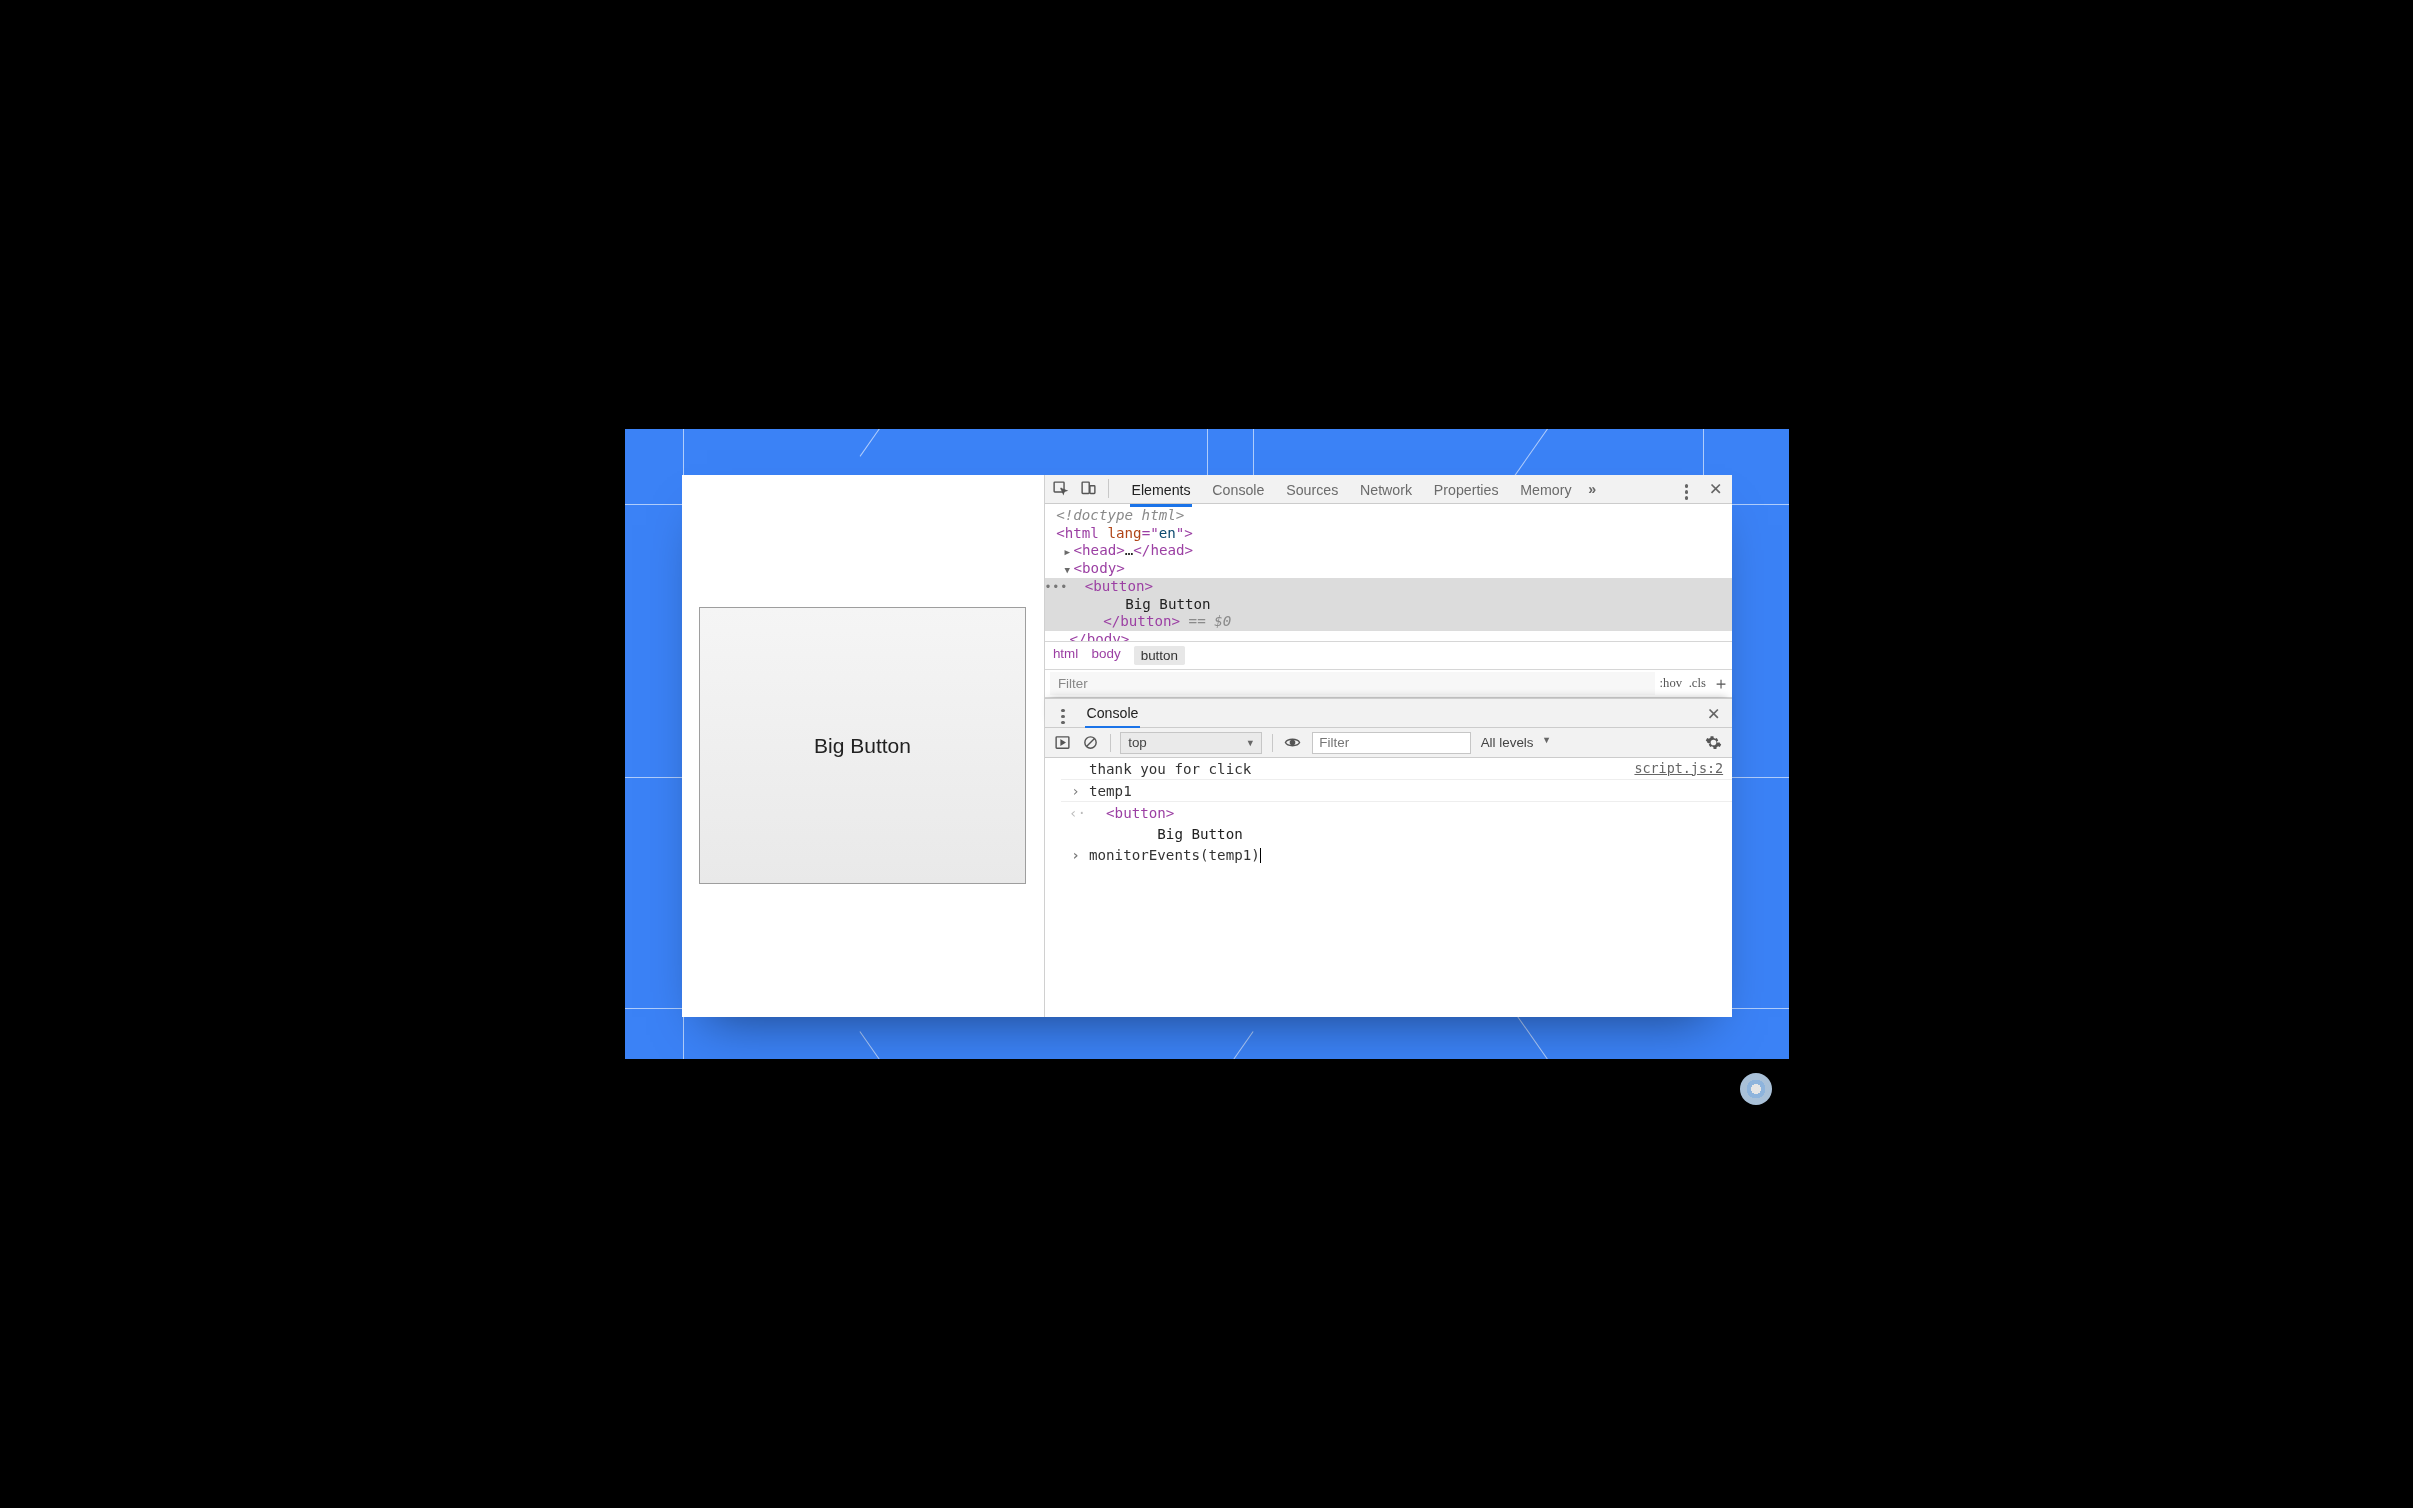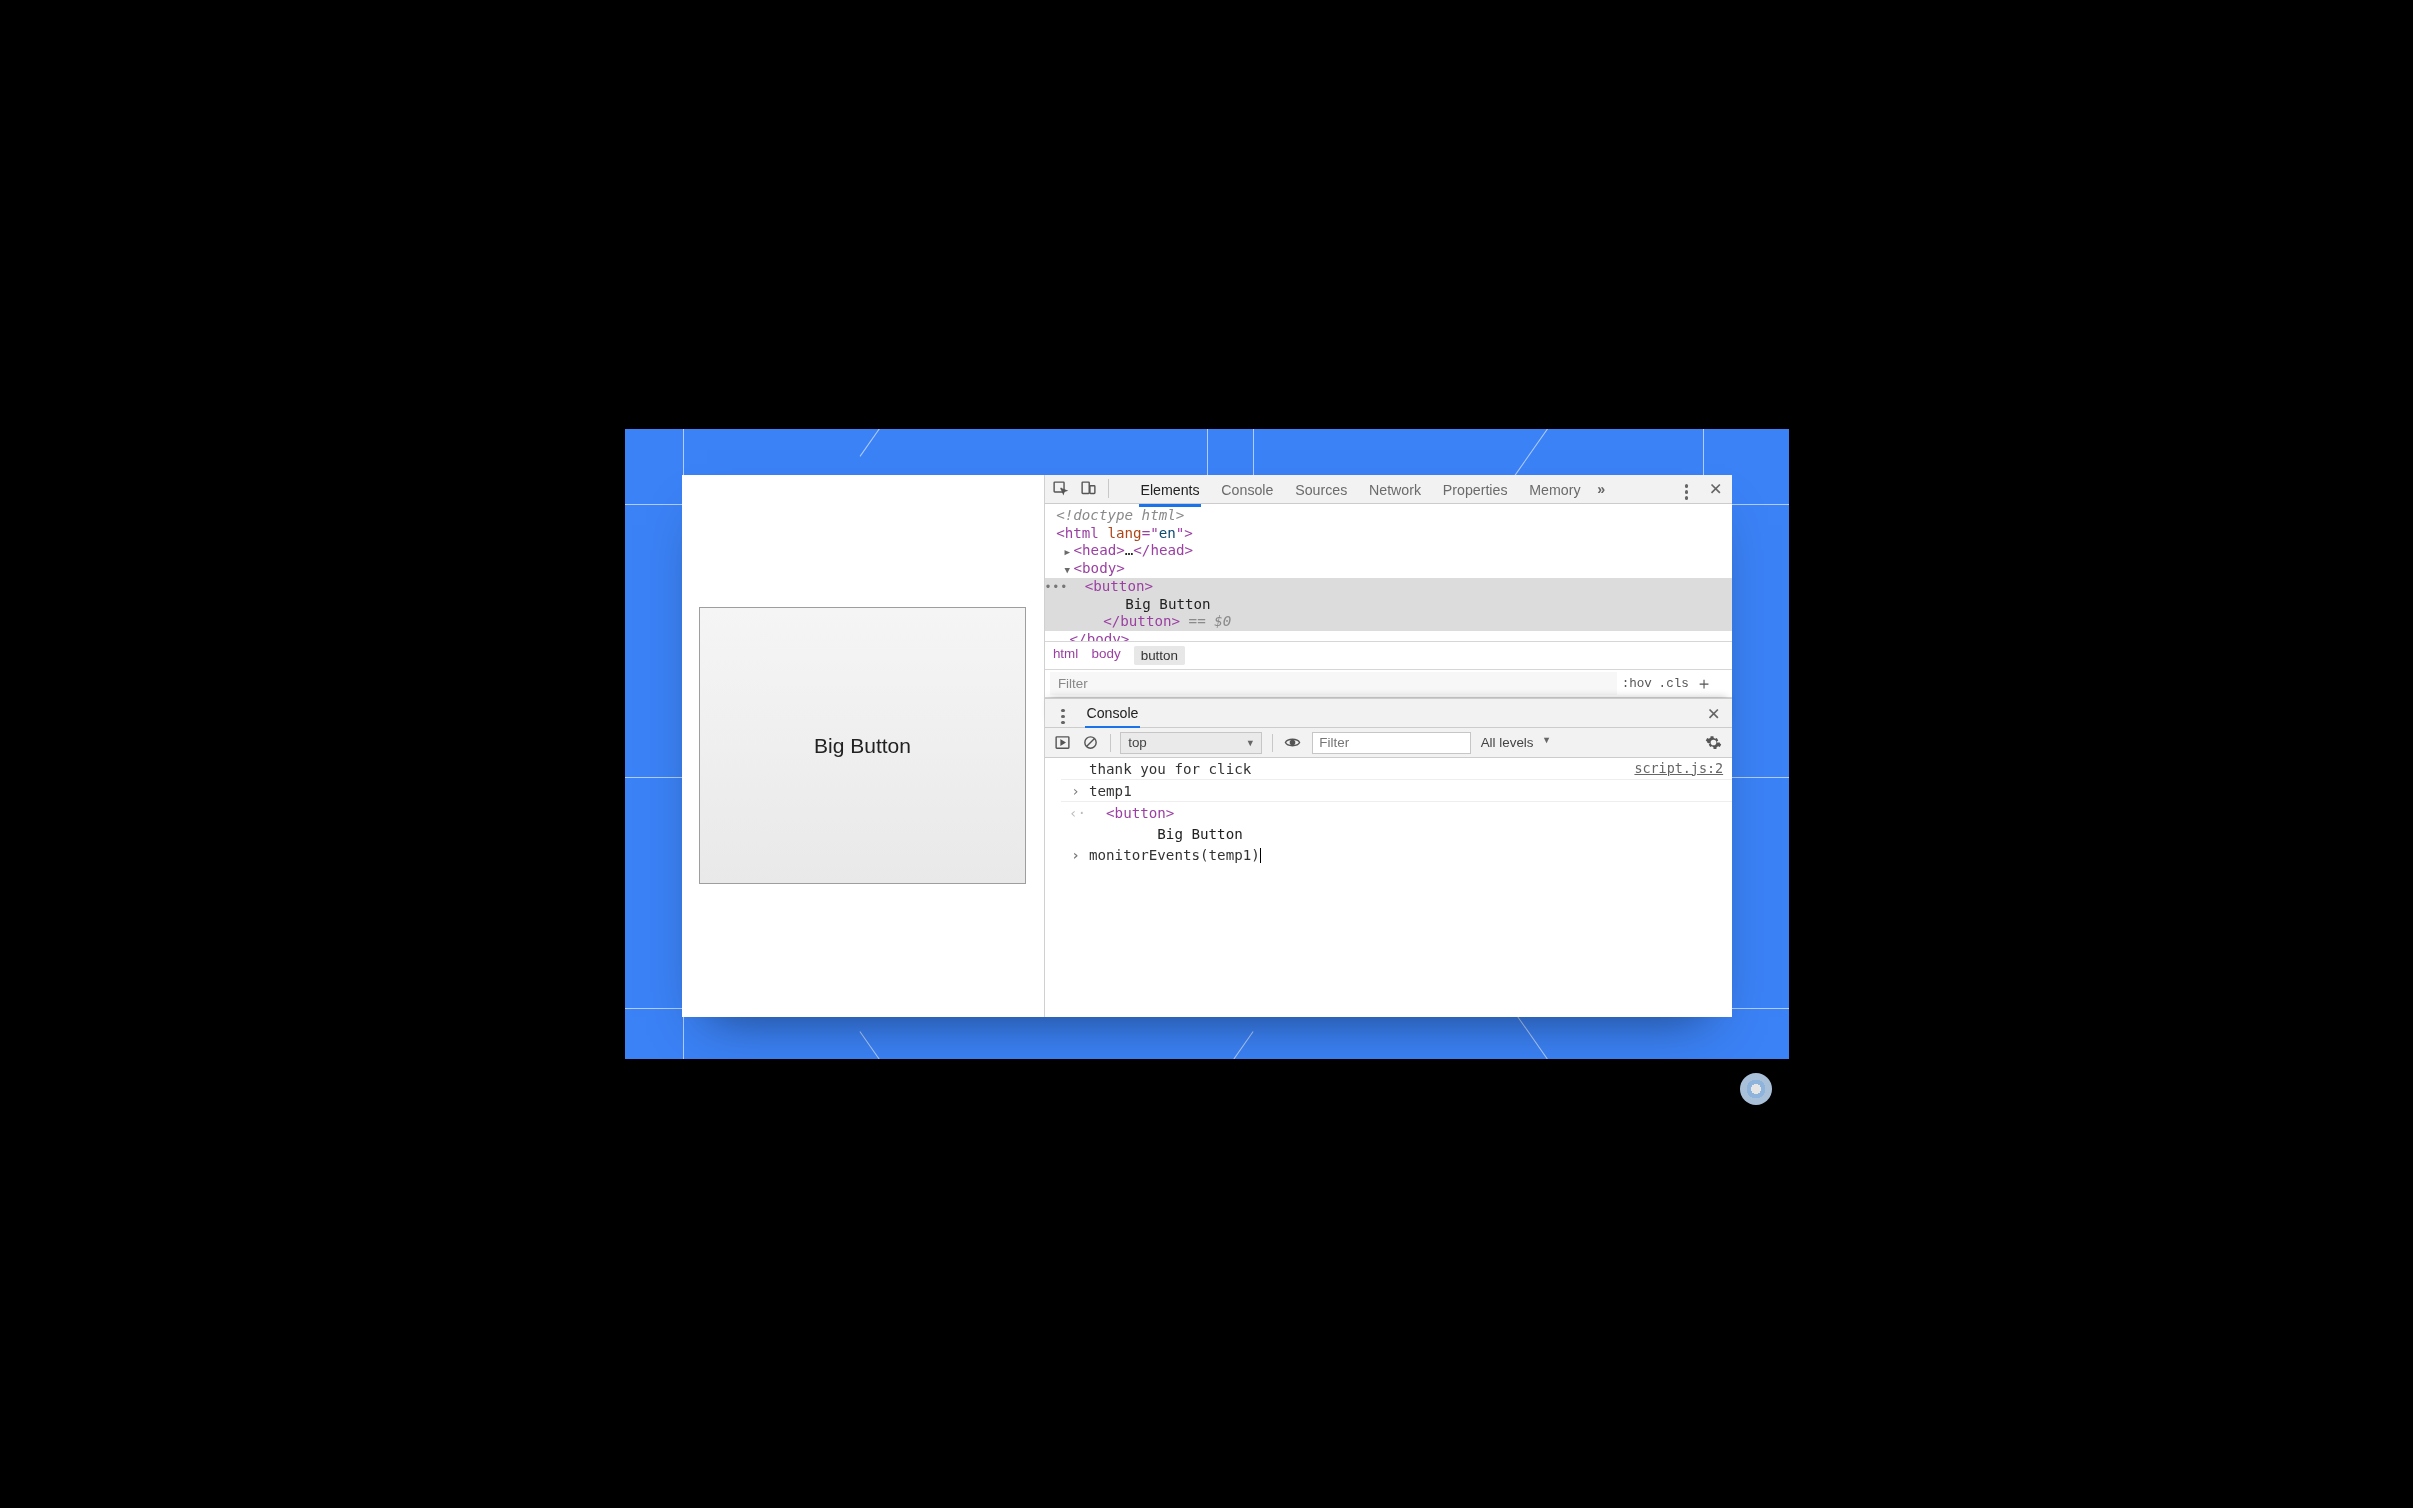--- a/index.html
+++ b/index.html
@@ -111,21 +111,21 @@
   }
   .icon-btn {
     width: 18.4px; height: 18.4px;
     display: inline-flex;
     align-items: center;
     justify-content: center;
     color: #555;
     cursor: pointer;
   }
   .icon-btn svg { width: 17px; height: 17px; }
-  .dt-tabs { display: flex; gap: 18.4px; margin-left: 20px; }
+  .dt-tabs { display: flex; gap: 18.4px; margin-left: 11px; }
   .dt-tab {
     padding: 5px 1.7px;
     color: #6b6b6b;
     cursor: pointer;
     position: relative;
     top: 1.7px;
   }
   .dt-tab.active {
     color: #222;
   }
@@ -239,22 +239,22 @@
     height: 23.5px;
     margin: 2.5px 5px;
     font-size: 13.4px;
     color: #333;
   }
   .filter-input::placeholder { color: #888; }
   .filter-actions {
     display: flex;
     align-items: center;
     gap: 6.7px;
-    padding-right: 19px;
-    font-family: Liberation Mono, monospace;
+    padding-right: 2px;
+    font-family: Liberation Serif, serif;
     color: #555;
     font-size: 12.6px;
   }
   .plus-btn { font-size: 17px; color: #555; cursor: pointer; }
 
   
   .drawer-header {
     display: flex;
     align-items: center;
     background: #f2f2f2;

